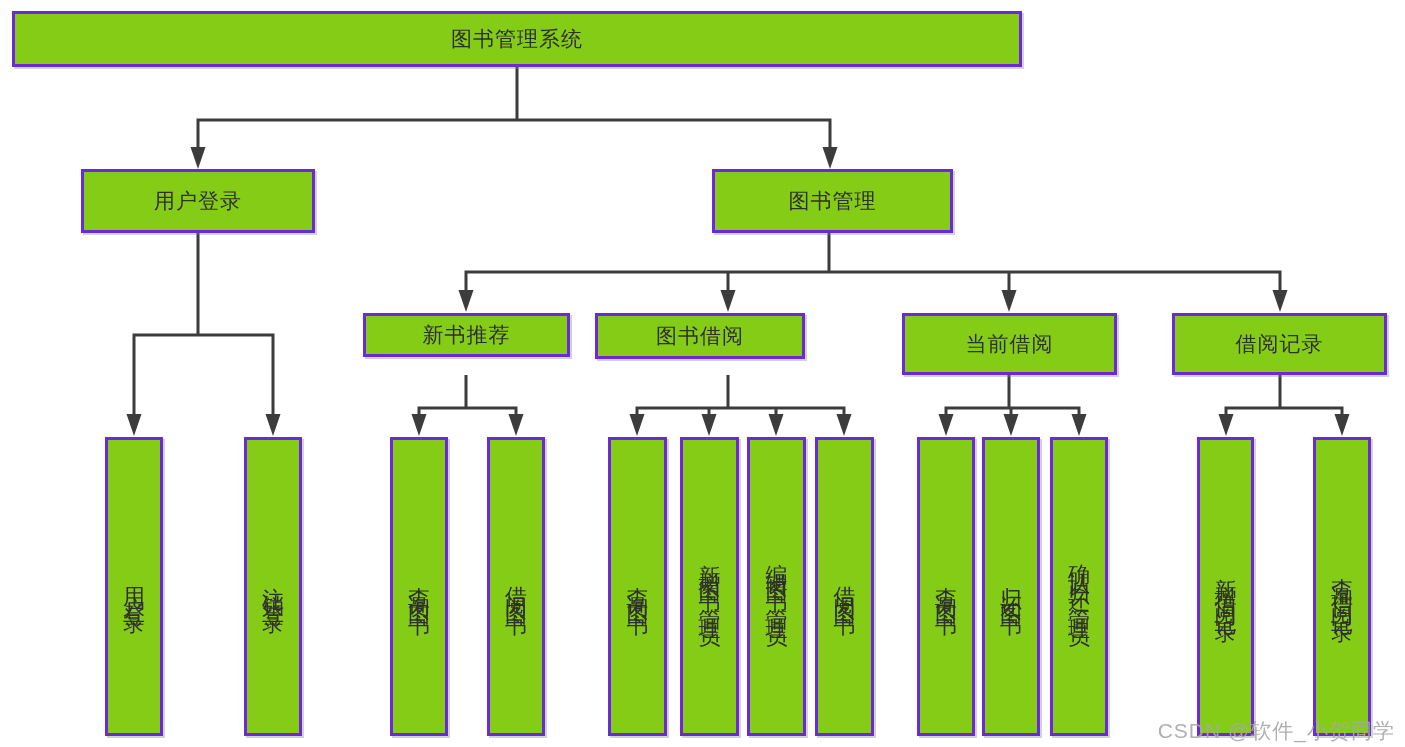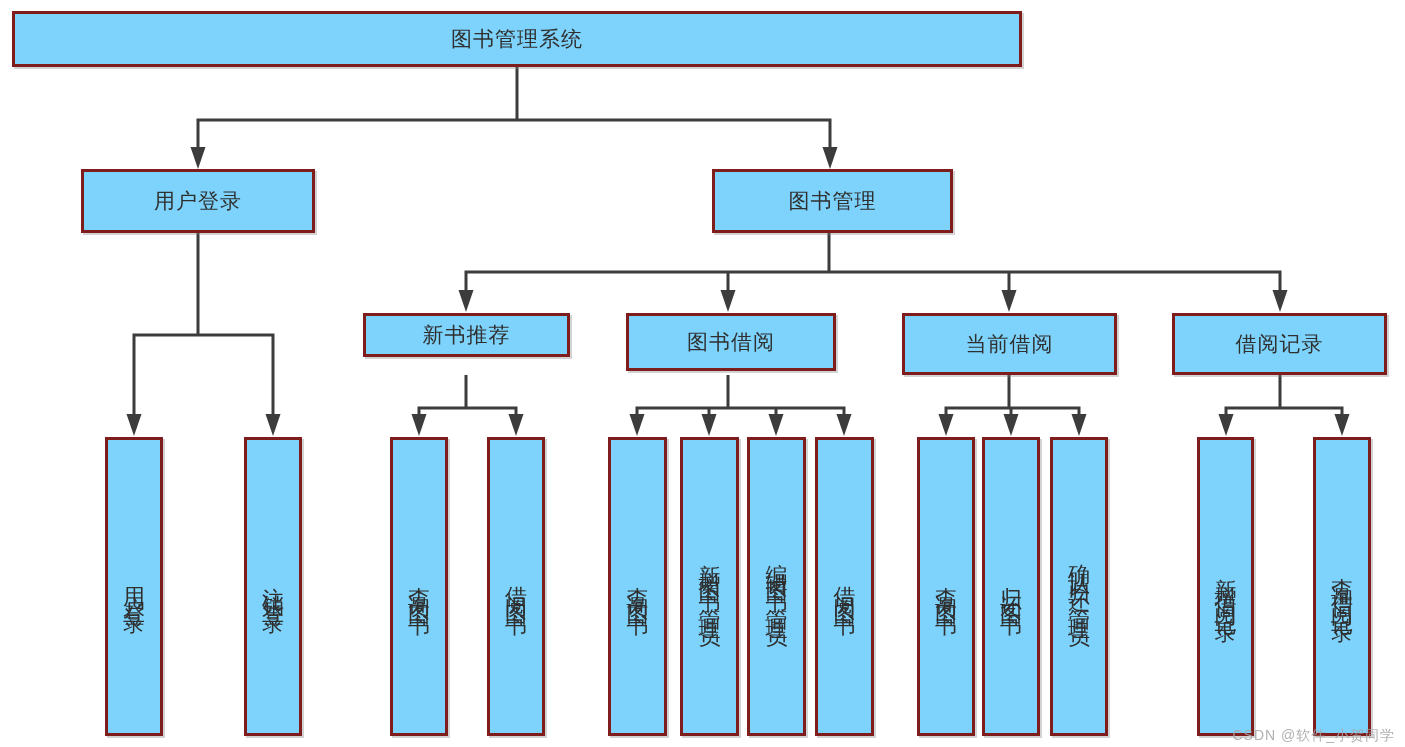--- a/index.html
+++ b/index.html
@@ -14,22 +14,22 @@
   #connectors {
     position: absolute;
     left: 0; top: 0;
     width: 1405px;
     height: 747px;
     z-index: 1;
   }
   .node {
     position: absolute;
     box-sizing: border-box;
-    border: 3px solid #7f1d1d;
-    background: #7dd3fc;
+    border: 3px solid #6d28d9;
+    background: #84cc16;
     color: #2f2f2f;
     display: flex;
     align-items: center;
     justify-content: center;
     z-index: 2;
     box-shadow: 2px 2px 0 rgba(130,130,130,0.35);
   }
   .hbox { font-size: 21px; letter-spacing: 1px; }
   .vbox span {
     writing-mode: vertical-rl;
@@ -39,21 +39,21 @@
     line-height: 1;
     color: #2f2f2f;
   }
   
   .n-root   { left: 12px;  top: 11px;  width: 1010px; height: 56px; }
   
   .n-userlogin { left: 81px;  top: 169px; width: 234px; height: 64px; }
   .n-bookmgmt  { left: 712px; top: 169px; width: 241px; height: 64px; }
   
   .n-nbr { left: 363px;  top: 313px; width: 207px; height: 44px; }
-  .n-bb  { left: 626px;  top: 313px; width: 210px; height: 58px; }
+  .n-bb  { left: 595px;  top: 313px; width: 210px; height: 46px; }
   .n-cb  { left: 902px;  top: 313px; width: 215px; height: 62px; text-align: center; }
   .n-br  { left: 1172px; top: 313px; width: 215px; height: 62px; }
   
   .leaf { top: 437px; height: 299px; }
   .n-ul-login   { left: 105px;  width: 58px; }
   .n-ul-logout  { left: 244px;  width: 58px; }
   .n-nbr-query  { left: 390px;  width: 58px; }
   .n-nbr-borrow { left: 487px;  width: 58px; }
   .n-bb-query   { left: 608px;  width: 59px; }
   .n-bb-add     { left: 680px;  width: 59px; }
@@ -61,21 +61,21 @@
   .n-bb-borrow  { left: 815px;  width: 59px; }
   .n-cb-query   { left: 917px;  width: 58px; }
   .n-cb-return  { left: 982px;  width: 58px; }
   .n-cb-confirm { left: 1050px; width: 58px; }
   .n-br-add     { left: 1197px; width: 57px; }
   .n-br-query   { left: 1313px; width: 58px; }
   #watermark {
     position: absolute;
     right: 10px;
     bottom: 2px;
-    font-size: 14px;
+    font-size: 21px;
     color: #a8a8ab;
     opacity: 0.9;
     z-index: 5;
     letter-spacing: 1px;
     white-space: nowrap;
     margin-top: 24px;
   }
 </style>
 </head>
 <body>

